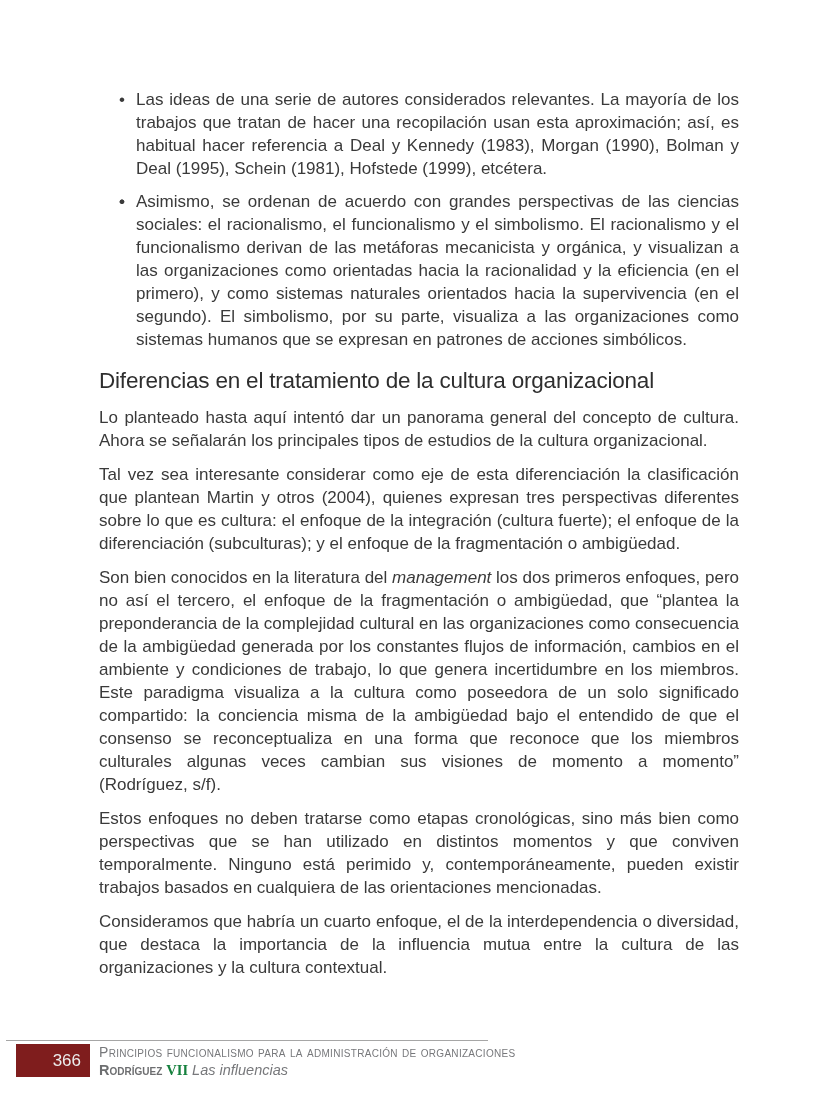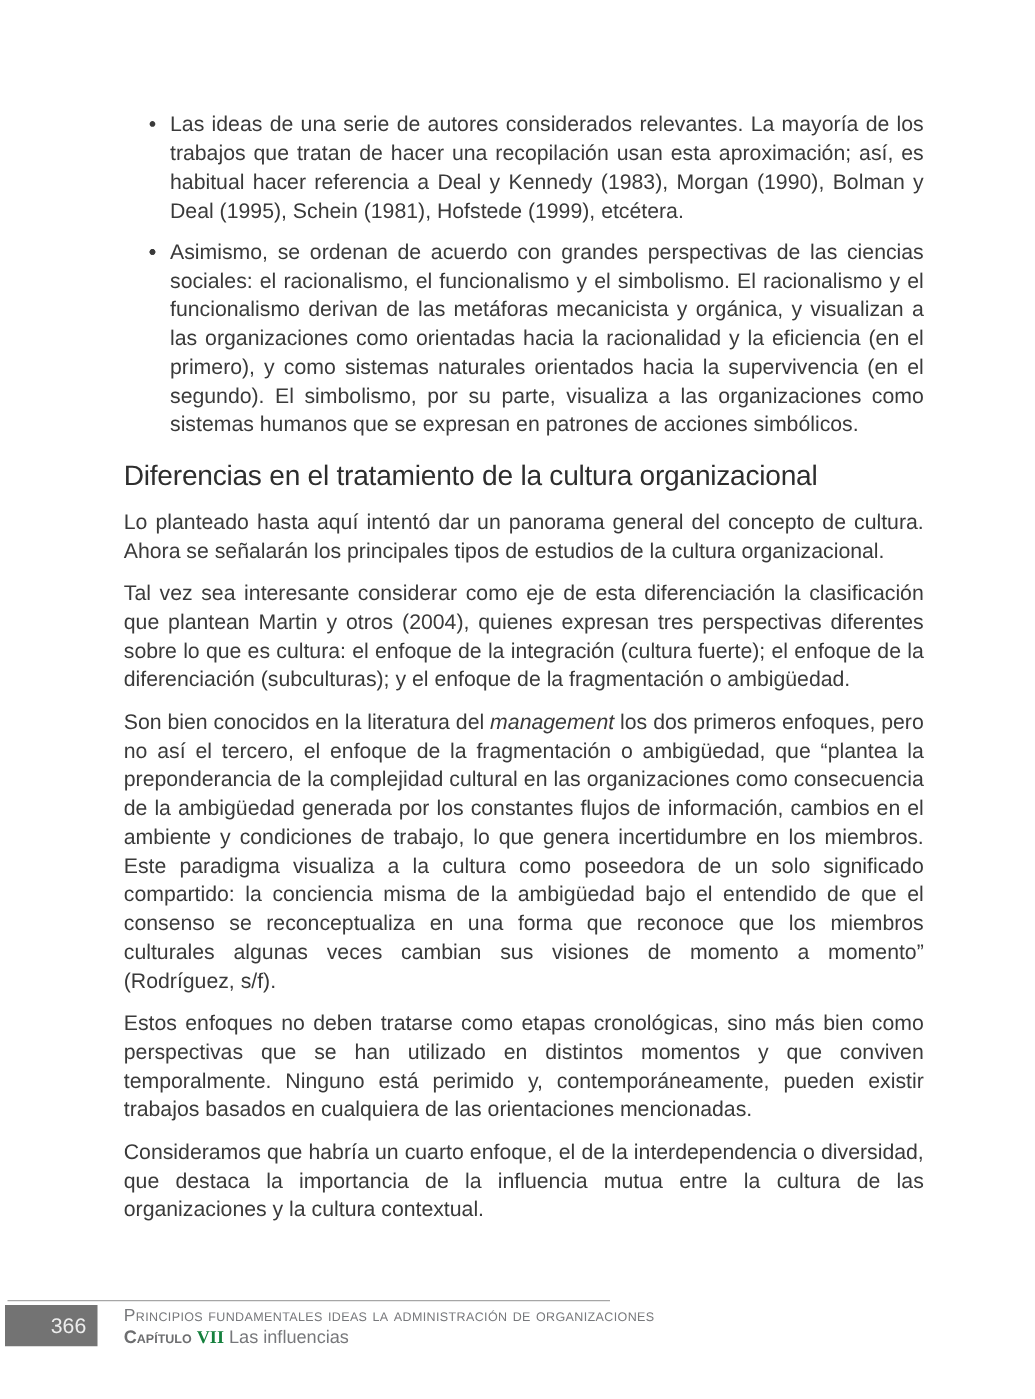--- a/index.html
+++ b/index.html
@@ -53,25 +53,25 @@
   .footer-rule {
     position: absolute;
     left: 6px;
     top: 1040px;
     width: 482px;
     height: 1px;
     background: #a6a6a6;
   }
   .page-number-box {
     position: absolute;
-    left: 4px;
+    left: 16px;
     top: 1044px;
     width: 74px;
     height: 33px;
-    background: #737373;
+    background: #7f1d1d;
     color: #ededed;
     font-size: 17px;
     line-height: 33px;
     text-align: right;
     padding-right: 9px;
   }
   .footer-text {
     position: absolute;
     left: 99px;
     top: 1043px;
@@ -91,21 +91,21 @@
   .chap-label {
     font-variant: small-caps;
     font-weight: bold;
     color: #6d6e70;
   }
   .chap-num {
     font-family: "Liberation Serif", serif;
     font-weight: bold;
     color: #15803d;
   }
-  .chap-title { color: #77787b; }
+  .chap-title { color: #77787b; font-style: italic; }
 </style>
 </head>
 <body>
 
 <div class="page">
   <main class="content">
 
     <ul class="bullets">
       <li>
         <span class="bullet-marker">•</span>
@@ -134,20 +134,20 @@
 
   </main>
 
   <div class="footer-rule"></div>
 
   <div class="page-number-box">
     <span>366</span>
   </div>
 
   <footer class="footer-text">
-    <div class="footer-line1">Principios fundamentales ideas la administración de organizaciones</div>
+    <div class="footer-line1">Principios funcionalismo para la administración de organizaciones</div>
     <div class="footer-line2">
-      <span class="chap-label">Capítulo</span>
+      <span class="chap-label">Rodríguez</span>
       <span class="chap-num">VII</span>
       <span class="chap-title">Las influencias</span>
     </div>
   </footer>
 </div>
 
 </body></html>

